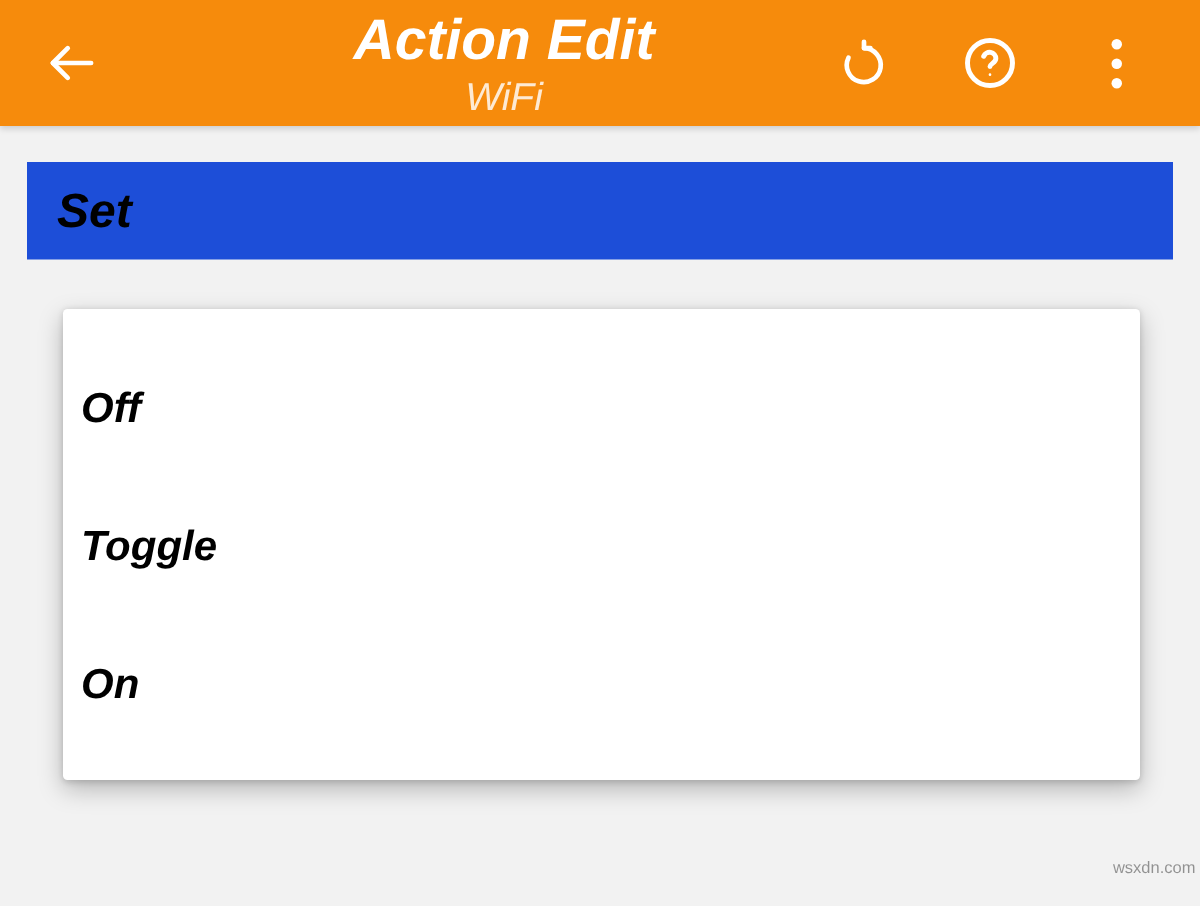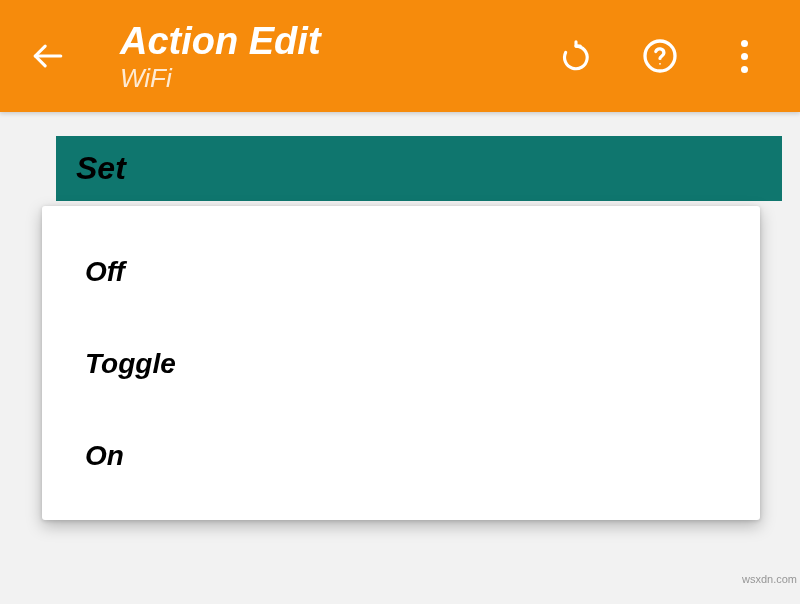--- a/index.html
+++ b/index.html
@@ -10,25 +10,26 @@
     body {
       width: 800px;
       height: 604px;
       background: #f2f2f2;
       font-family: 'Comic Sans MS', cursive, sans-serif;
       position: relative;
       overflow: hidden;
     }
     .header {
       background: #f68b0c;
-      height: 112px;
+      height: 84px;
       display: flex;
       align-items: center;
       padding: 0 24px;
       box-shadow: 0 2px 4px rgba(0,0,0,0.15);
+      text-align: center;
     }
     .back-button {
       width: 48px;
       height: 48px;
       display: flex;
       align-items: center;
       justify-content: center;
       cursor: pointer;
       margin-right: 48px;
     }
@@ -66,42 +67,41 @@
       cursor: pointer;
     }
     .icon-button svg {
       stroke: #ffffff;
       fill: none;
     }
     .content {
       padding: 24px 18px 0 18px;
     }
     .section-header {
-      background: #0f766e;
+      background: #1d4ed8;
       padding: 14px 20px;
       font-size: 32px;
       font-weight: bold;
       font-style: italic;
       color: #000;
-      margin-left: 38px;
     }
     .popup-menu {
       position: absolute;
       left: 42px;
       top: 206px;
       right: 40px;
       background: #ffffff;
       border-radius: 3px;
       box-shadow: 0 6px 16px rgba(0,0,0,0.25), 0 1px 4px rgba(0,0,0,0.15);
       display: flex;
       flex-direction: column;
       padding: 20px 0 18px 0;
     }
     .menu-item {
-      padding: 30px 43px;
+      padding: 30px 12px;
       font-size: 28px;
       font-weight: bold;
       font-style: italic;
       color: #000;
       cursor: pointer;
     }
     .overflow-dots {
       display: flex;
       flex-direction: column;
       gap: 6px;

